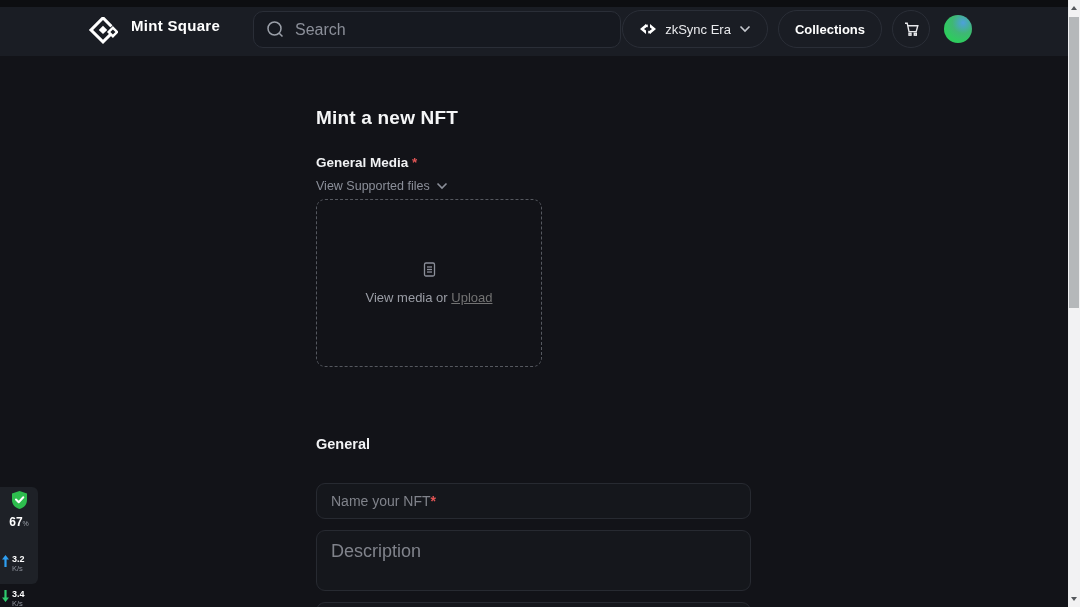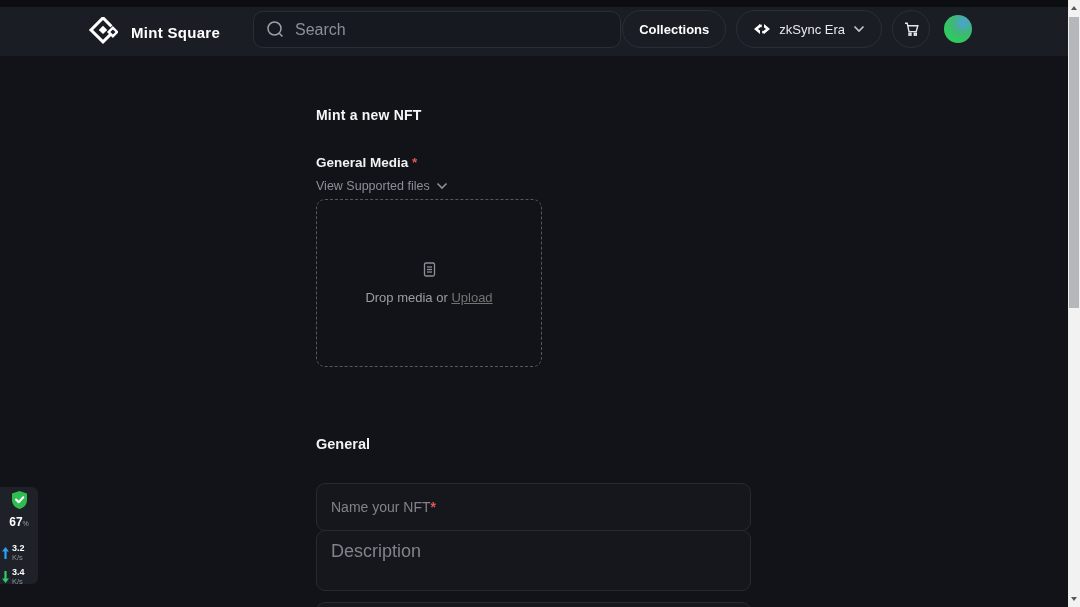--- a/index.html
+++ b/index.html
@@ -2,67 +2,67 @@
 <html><head>
 <meta charset="utf-8">
 <style>
   * { margin:0; padding:0; box-sizing:border-box; }
   html,body { width:1080px; height:607px; background:#121318; font-family:"Liberation Sans", sans-serif; }
   .screen { position:relative; width:1080px; height:607px; background:#121318; overflow:hidden; }
 
   
   .top-strip { position:absolute; left:0; top:0; width:1080px; height:7px; background:#0d0e11; }
   .navbar { position:absolute; left:0; top:7px; width:1068px; height:49px; background:#1a1d24; }
-  .brand { position:absolute; left:88px; top:10px; display:flex; align-items:center; gap:13px; cursor:pointer; }
+  .brand { position:absolute; left:88px; top:10px; display:flex; gap:13px; cursor:pointer; }
   .brand-name { color:#ffffff; font-size:15px; font-weight:700; letter-spacing:.3px; }
 
   .searchbox { position:absolute; left:253px; top:4px; width:368px; height:37px;
     border:1px solid #2a2e37; border-radius:10px; background:#161920; display:flex; align-items:center; padding:0 12px; gap:10px; }
   .searchbox input { flex:1; background:transparent; border:none; outline:none; color:#f0abfc; font-size:16px; font-family:"Liberation Sans", sans-serif; }
   .searchbox input::placeholder { color:#8b8f99; }
 
   .nav-right { position:absolute; right:96px; top:3px; display:flex; align-items:center; gap:10px; }
   .pill { height:38px; border:1px solid #2a2e37; border-radius:19px; display:flex; align-items:center; gap:8px;
     padding:0 16px; color:#e8e9ec; font-size:13px; cursor:pointer; background:transparent; }
   .pill.bold { font-weight:700; color:#ffffff; }
   .circle-btn { width:38px; height:38px; border:1px solid #2a2e37; border-radius:50%; display:flex; align-items:center; justify-content:center; cursor:pointer; }
   .avatar { width:28px; height:28px; border-radius:50%; margin-left:4px; cursor:pointer;
     background:radial-gradient(circle at 68% 28%, #4da0dd 0%, #3fb775 38%, #2ecb5e 70%); }
 
   
-  .main-title { position:absolute; left:316px; top:107px; color:#f5f6f7; font-size:14px; font-weight:800; letter-spacing:.2px; }
+  .main-title { position:absolute; left:316px; top:107px; color:#f5f6f7; font-size:19px; font-weight:800; letter-spacing:.2px; }
   .upload-label { position:absolute; left:316px; top:155px; color:#f1f2f4; font-size:13.5px; font-weight:700; }
   .req { color:#e05555; font-weight:700; }
   .supported { position:absolute; left:316px; top:179px; color:#8b8f99; font-size:12.5px; display:flex; align-items:center; gap:6px; cursor:pointer; }
 
   .dropzone { position:absolute; left:316px; top:199px; width:226px; height:168px;
     border:1.5px dashed #55585f; border-radius:9px; display:flex; flex-direction:column; align-items:center; justify-content:center; gap:12px; cursor:pointer; }
   .drop-text { font-size:13px; color:#9a9da5; }
   .drop-text .link { color:#737373; cursor:pointer;text-decoration:underline; }
 
   .general-heading { position:absolute; left:316px; top:436px; color:#f1f2f4; font-size:14.5px; font-weight:700;text-align:center; }
 
   .field { position:absolute; left:316px; width:435px; background:#15171c; border:1px solid #272a31; border-radius:9px; }
-  .field.name { top:483px; height:48px; display:flex; align-items:center; padding:8px 14px; cursor:text; }
+  .field.name { top:483px; height:36px; display:flex; align-items:center; padding:8px 14px; cursor:text; }
   .field.desc { top:530px; height:61px; padding:10px 14px; cursor:text; }
   .field.partial { top:602px; height:40px; }
   .ph { color:#80838b; font-size:14px; }
   textarea.ph-area { width:100%; height:100%; background:transparent; border:none; outline:none; resize:none;
     color:#d7d9dd; font-size:18px; font-family:"Liberation Sans", sans-serif; }
   textarea.ph-area::placeholder { color:#80838b; }
 
   
   .monitor { position:absolute; left:0; top:487px; width:38px; height:97px; background:#1e2127;
     border-radius:0 6px 6px 0; display:flex; flex-direction:column; align-items:center; padding-top:3px; }
   .monitor .sep { width:38px; height:1px; background:#2c2f36; margin:3px 0; }
   .pct { color:#ffffff; font-size:12px; font-weight:700; line-height:13px; }
   .pct small { color:#9aa0a8; font-size:7px; font-weight:400; }
   .usage-bar { width:28px; height:4px; border-radius:2px; margin-top:2px;
     background:linear-gradient(to right, #1cb4a3 0 42%, #8ec04a 42% 55%, #d3c348 55% 67%, #54575d 67% 100%); }
-  .speed-row { display:flex; align-items:center; gap:3px; width:34px; margin-top:6px; }
+  .speed-row { display:flex; align-items:flex-start; gap:3px; width:34px; margin-top:17px; }
   .speed-col { display:flex; flex-direction:column; line-height:9px; }
   .speed-val { color:#ffffff; font-size:9px; font-weight:700; }
   .speed-unit { color:#8b8f99; font-size:7.5px; }
 
   
   .watermark { position:absolute; left:878px; top:536px; display:flex; align-items:center; gap:6px; }
   .watermark-text { color:#d6d6d6; font-size:30px; letter-spacing:.5px; }
 
   
   .scrollbar { position:absolute; right:0; top:0; width:12px; height:607px; background:#f2f2f3; }
@@ -102,42 +102,42 @@
       <span>
         <svg width="19" height="19" viewBox="0 0 19 19" fill="none" stroke="#9ba0a9" stroke-width="1.5">
           <circle cx="8.5" cy="8.5" r="6.5"></circle>
             <line x1="13.2" y1="13.2" x2="16.5" y2="16.5"></line>
         </svg>
       </span>
       <input type="text" placeholder="Search" style="">
     </div>
 
     <div class="nav-right">
-
-      <div class="pill bold">
-        <span>Collections</span>
-      </div>
 
       <div class="pill">
         <span>
           <svg width="18" height="12" viewBox="0 0 18 12" fill="#ffffff">
             <path d="M7 1 L1 6 L7 11 L7 7.5 L5 6 L7 4.5 Z"></path>
             <rect x="6.2" y="1.6" width="2.6" height="2.6"></rect>
             <path d="M11 1 L17 6 L11 11 L11 7.5 L13 6 L11 4.5 Z"></path>
             <rect x="9.2" y="7.8" width="2.6" height="2.6"></rect>
           </svg>
         </span>
         <span>zkSync Era</span>
         <span>
           <svg width="12" height="8" viewBox="0 0 12 8" fill="none" stroke="#c6c9cf" stroke-width="1.6">
             <polyline points="1.5,1.5 6,6 10.5,1.5"></polyline>
           </svg>
         </span>
       </div>
 
+      <div class="pill bold">
+        <span>Collections</span>
+      </div>
+
       <div class="circle-btn">
         <span>
           <svg width="20" height="20" viewBox="0 0 20 20" fill="none" stroke="#e8e9ec" stroke-width="1.4">
             <path d="M4 4.2 H6.2 L8 12.6 H15.2 L16.8 6.8 H7"></path>
             <rect x="8" y="14.2" width="2" height="2"></rect>
             <rect x="13.3" y="14.2" width="2" height="2"></rect>
           </svg>
         </span>
       </div>
 
@@ -164,21 +164,21 @@
   <div class="dropzone">
     <span>
       <svg width="17" height="17" viewBox="0 0 17 17" fill="none" stroke="#8b8f99" stroke-width="1.3">
         <rect x="3.5" y="2" width="10" height="13" rx="1.5"></rect>
         <line x1="6" y1="6" x2="11" y2="6"></line>
         <line x1="6" y1="8.5" x2="11" y2="8.5"></line>
         <line x1="6" y1="11" x2="11" y2="11"></line>
       </svg>
     </span>
     <div class="drop-text">
-      <span>Drop media or </span><span class="link">Upload</span>
+      <span>View media or </span><span class="link">Upload</span>
     </div>
   </div>
 
   <div class="general-heading">General</div>
 
   <div class="field name">
     <span class="ph"><span>Name your NFT</span><span class="req">*</span></span>
   </div>
 
   <div class="field desc">

